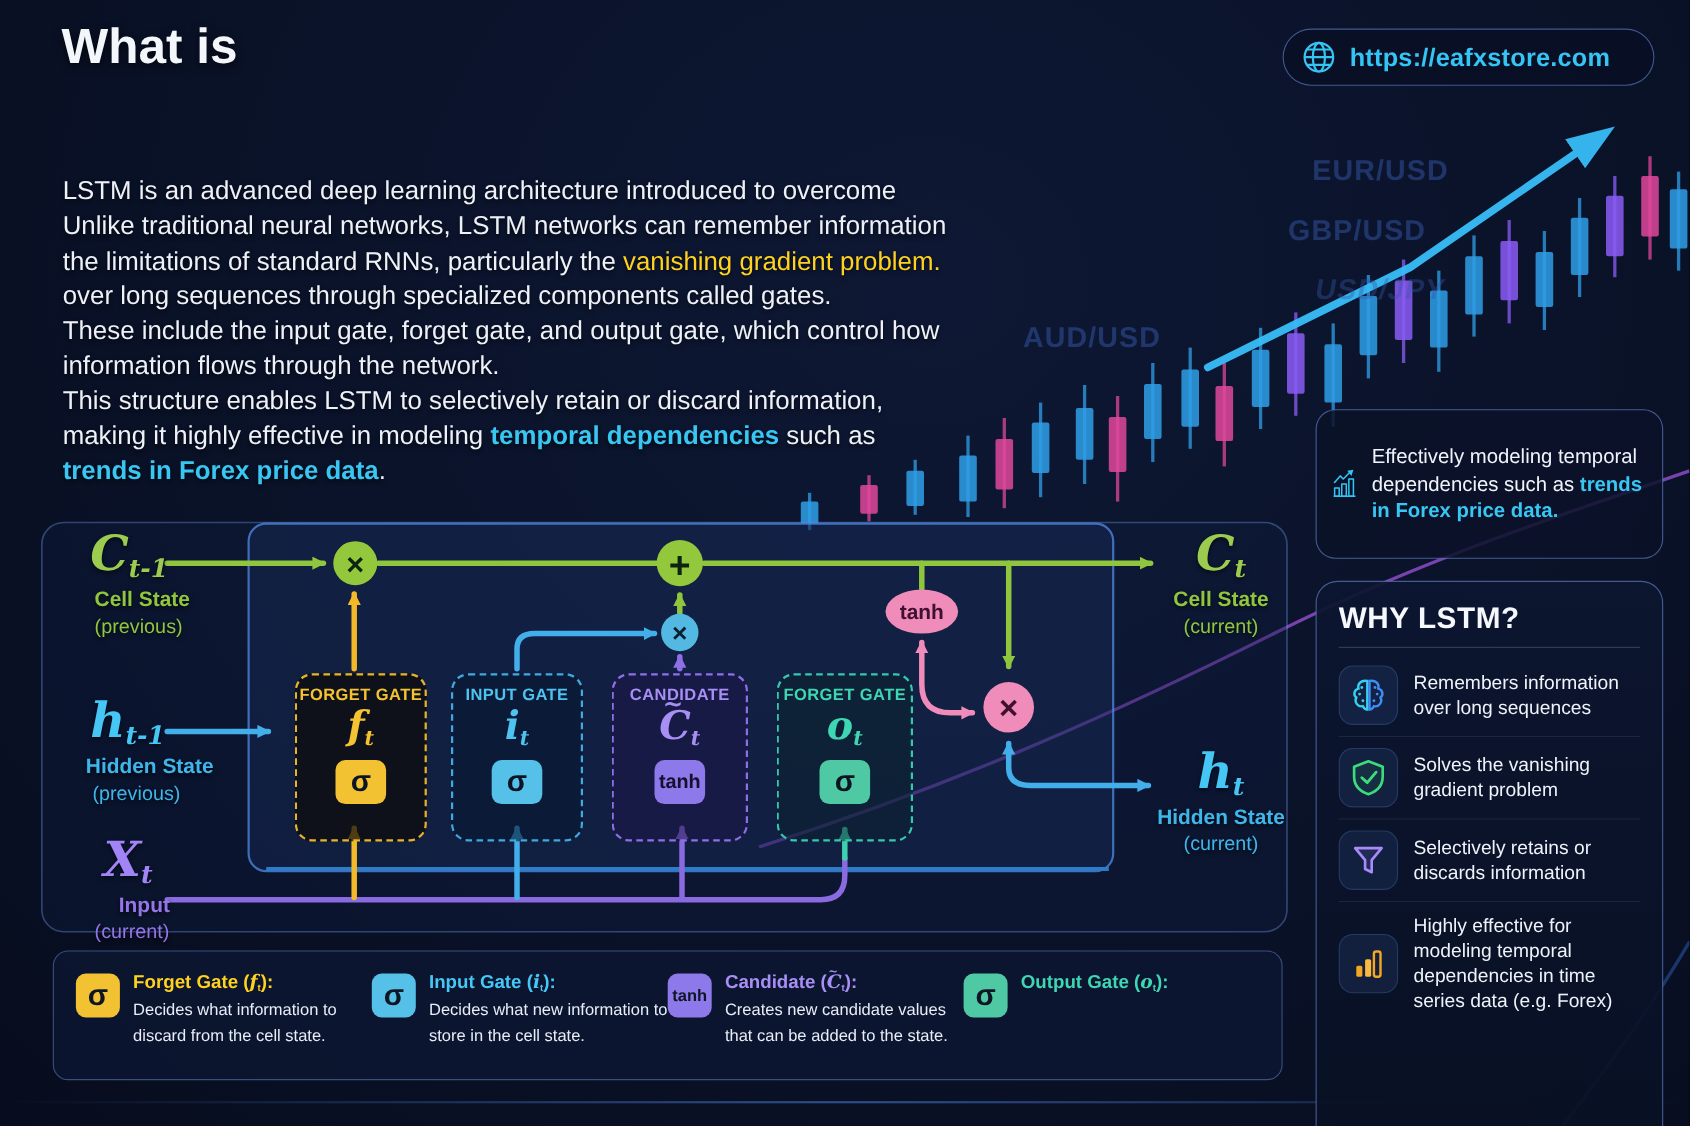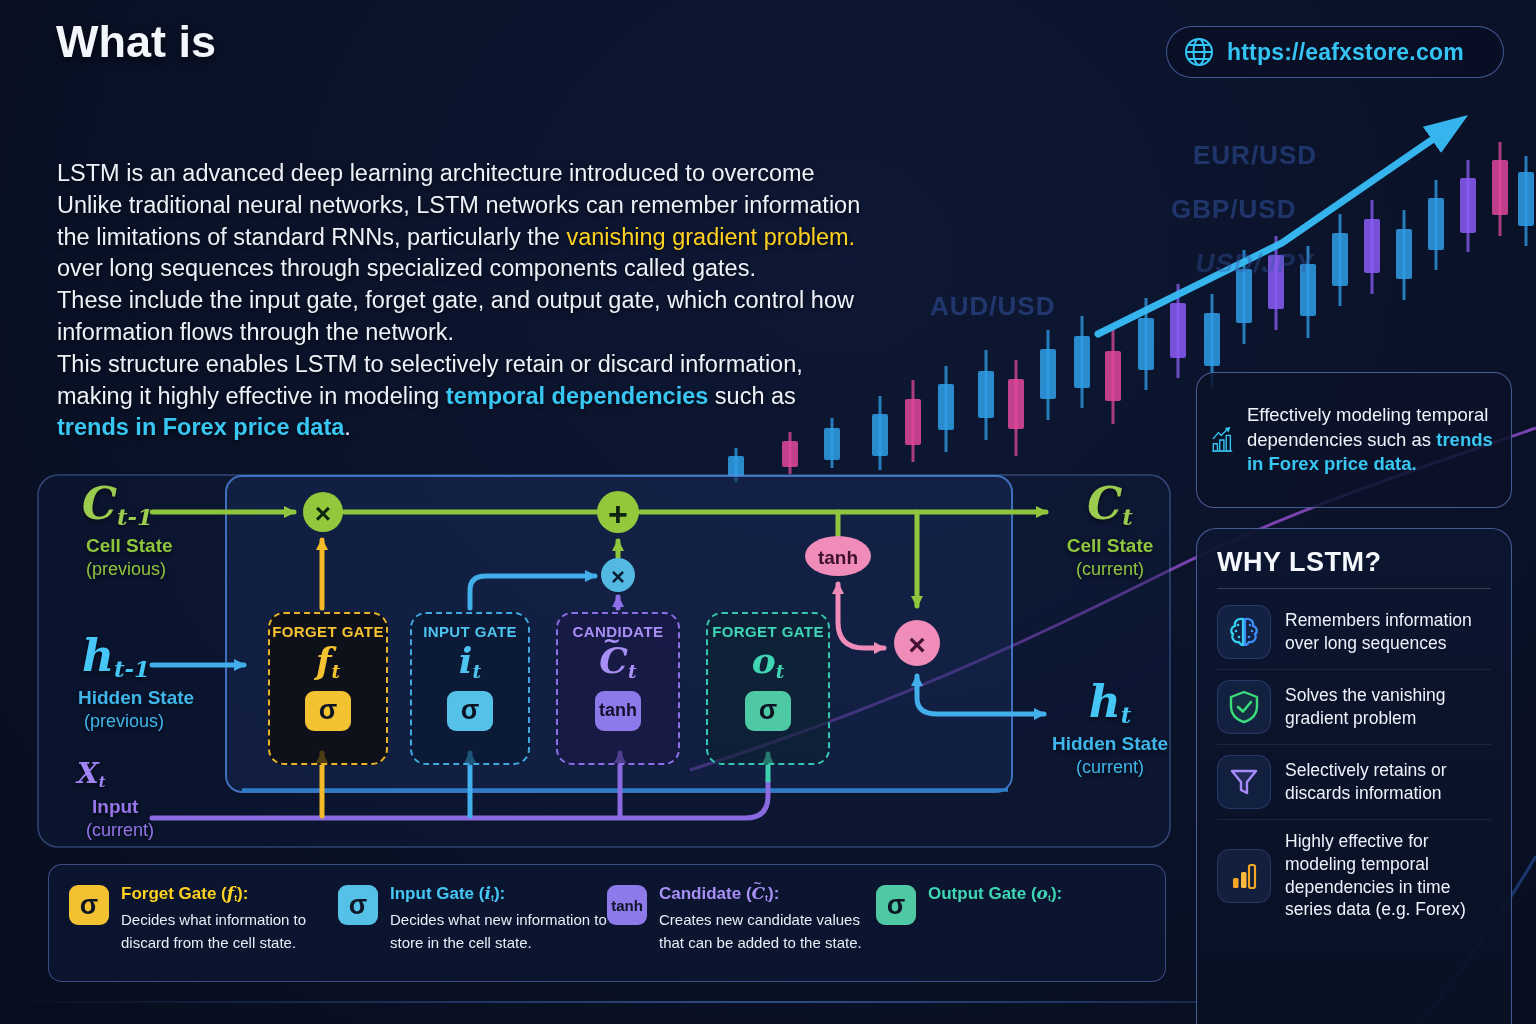--- a/index.html
+++ b/index.html
@@ -278,22 +278,22 @@
     <div class="io-sym msym green" style="margin-left:20px"><span>C</span><sub class="ssub">t-1</sub></div>
     <div class="io-name greend" style="margin-left:24px">Cell State</div>
     <div class="io-state greend" style="margin-left:24px">(previous)</div>
   </div>
   <div class="io-block" style="left:62px;top:634px;width:170px">
     <div class="io-sym msym cyan" style="margin-left:20px"><span>h</span><sub class="ssub">t-1</sub></div>
     <div class="io-name cyand" style="margin-left:16px">Hidden State</div>
     <div class="io-state cyand" style="margin-left:22px">(previous)</div>
   </div>
   <div class="io-block" style="left:62px;top:760px;width:170px">
-    <div class="io-sym msym violet" style="margin-left:15px;font-size:28px"><span>X</span><sub class="ssub">t</sub></div>
-    <div class="io-name violetd" style="margin-left:30px">Input</div>
+    <div class="io-sym msym violet" style="margin-left:32px;font-size:44px"><span>X</span><sub class="ssub">t</sub></div>
+    <div class="io-name violetd" style="margin-left:46px">Input</div>
     <div class="io-state violetd" style="margin-left:24px">(current)</div>
   </div>
   <div class="io-block" style="left:1040px;top:482px;width:140px;text-align:center">
     <div class="io-sym msym green"><span>C</span><sub class="ssub">t</sub></div>
     <div class="io-name greend">Cell State</div>
     <div class="io-state greend">(current)</div>
   </div>
   <div class="io-block" style="left:1040px;top:680px;width:140px;text-align:center">
     <div class="io-sym msym cyan"><span>h</span><sub class="ssub">t</sub></div>
     <div class="io-name cyand">Hidden State</div>

